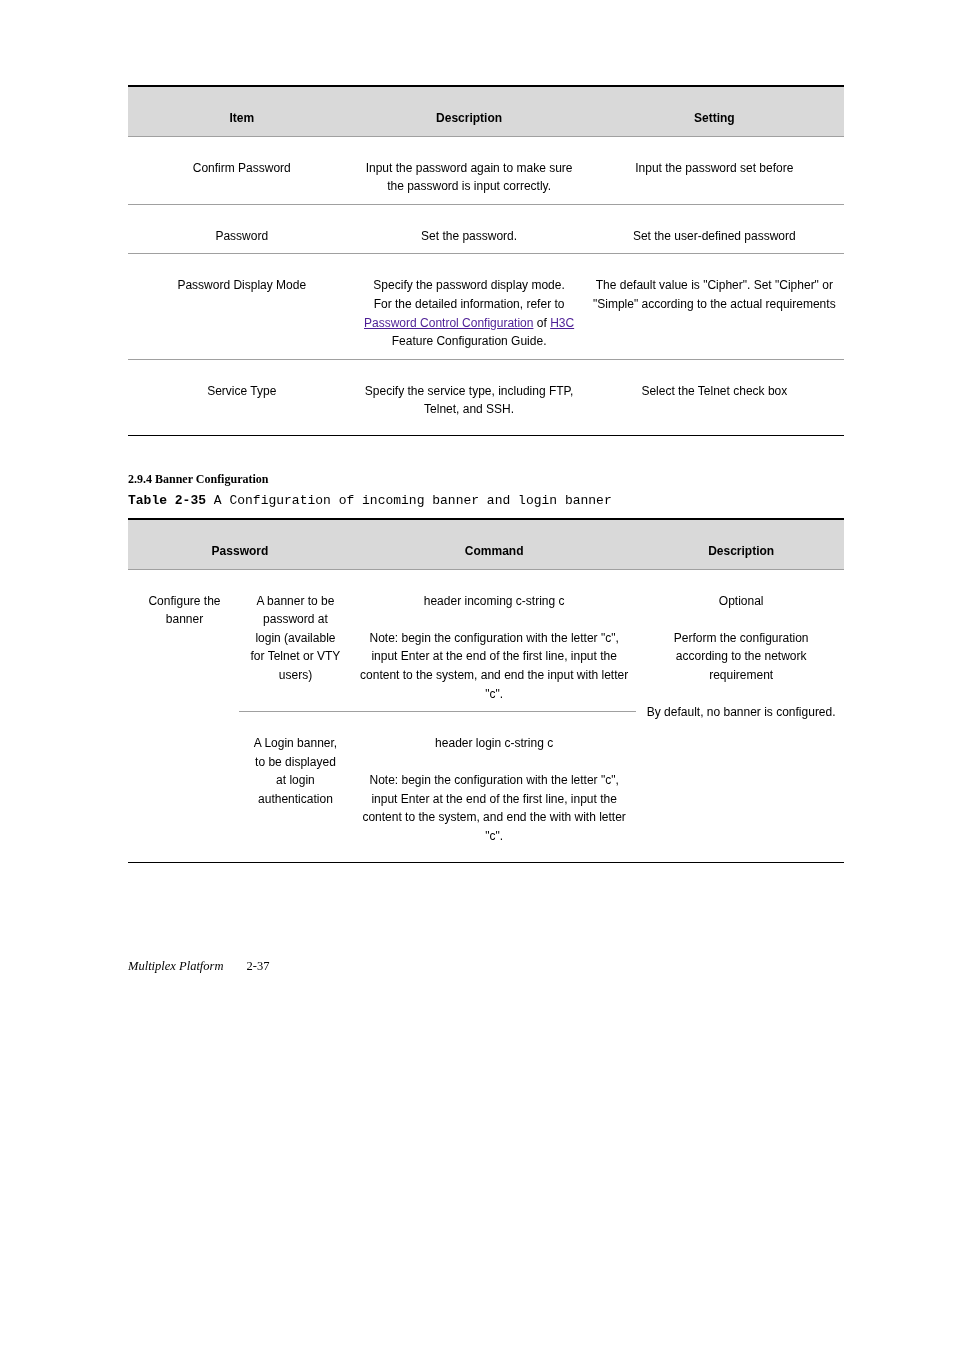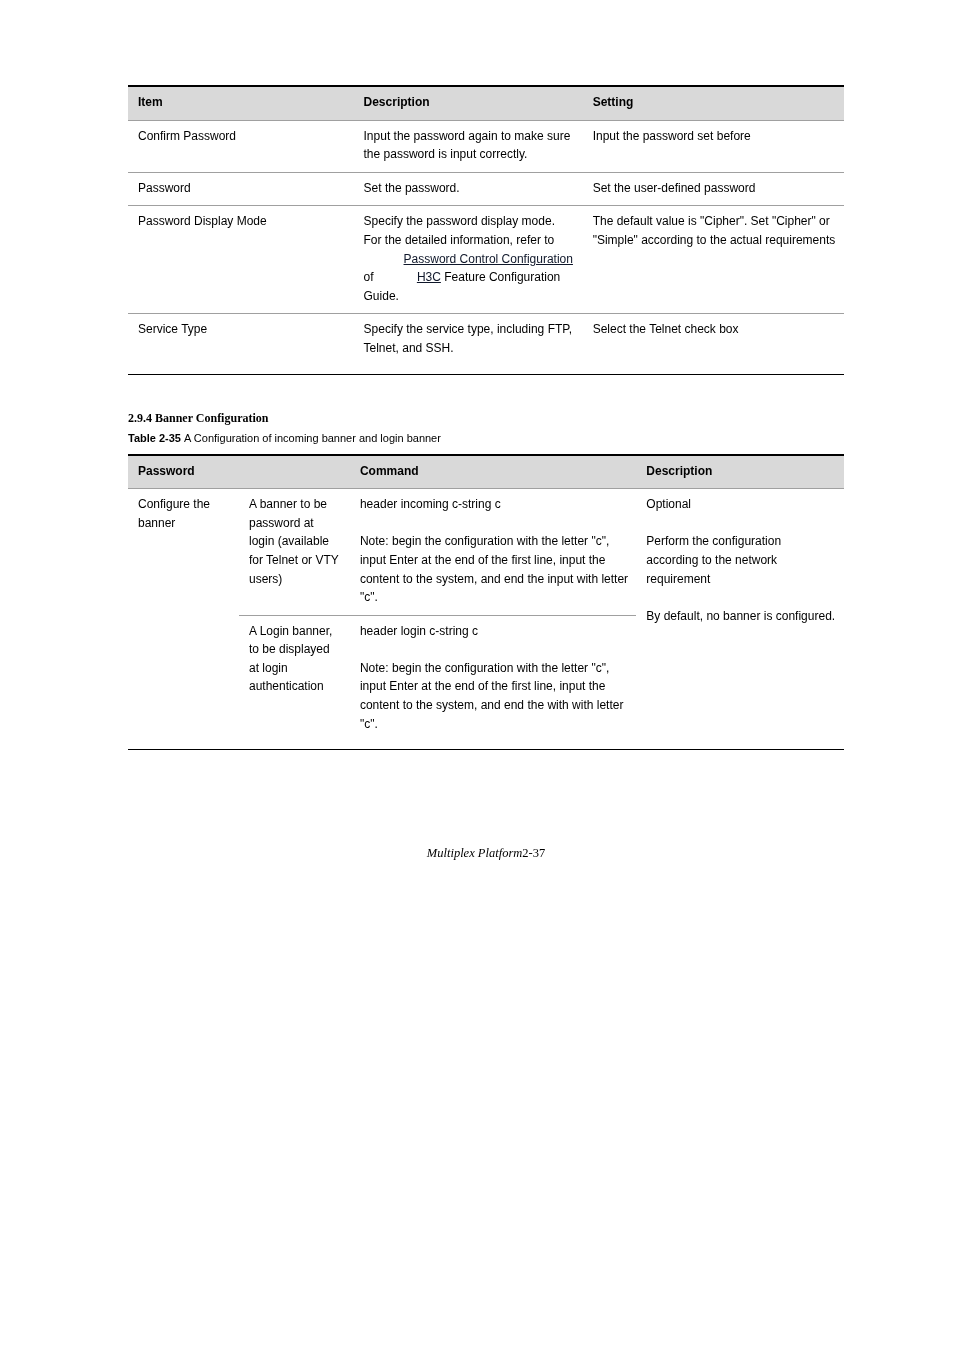--- a/index.html
+++ b/index.html
@@ -16,59 +16,59 @@
   }
   table {
     border-collapse: collapse;
     width: 100%;
     table-layout: fixed;
     border-top: 2px solid #000;
     border-bottom: 1px solid #000;
     margin-bottom: 8px;
   }
   th, td {
-    text-align: left;
+    text-align: center;
     vertical-align: top;
-    padding: 6px 8px 8px 10px;
+    padding: 22px 8px 8px 10px;
     line-height: 1.55;
     font-size: 12px;
   }
   th {
     background: #d9d9d9;
     font-weight: bold;
     border-bottom: 1px solid #a0a0a0;
   }
   .t1 td { border-top: 1px solid #a0a0a0; }
   .t1 tr.last td { padding-bottom: 16px; }
   .t2 td { border-top: 1px solid #a0a0a0; }
   .t2 td.noborder { border-top: none; }
   .t2 tr.last td { padding-bottom: 16px; }
   a.link {
-    color: #0f172a;
-    margin-left: 40px;
+    color: #4c1d95;
   }
   .section-heading {
     font-family: "Times New Roman", Times, serif;
     font-size: 12px;
     font-weight: bold;
     margin: 36px 0 2px 0;
   }
   .table-caption {
-    font-family: Liberation Sans, sans-serif;
-    font-size: 11px;
+    font-family: Liberation Mono, monospace;
+    font-size: 13px;
     margin: 6px 0 10px 0;
   }
   .table-caption .tlabel { font-weight: bold; }
   .footer {
     margin-top: 96px;
     display: flex;
-    justify-content: center;
+    justify-content: flex-start;
     font-family: "Times New Roman", Times, serif;
     font-size: 12.5px;
     color: #000;
+    gap: 23px;
   }
   .footer .title { font-style: italic; }
 </style>
 </head>
 <body>
 
 <div class="page">
 
   <table class="t1">
     <colgroup>

